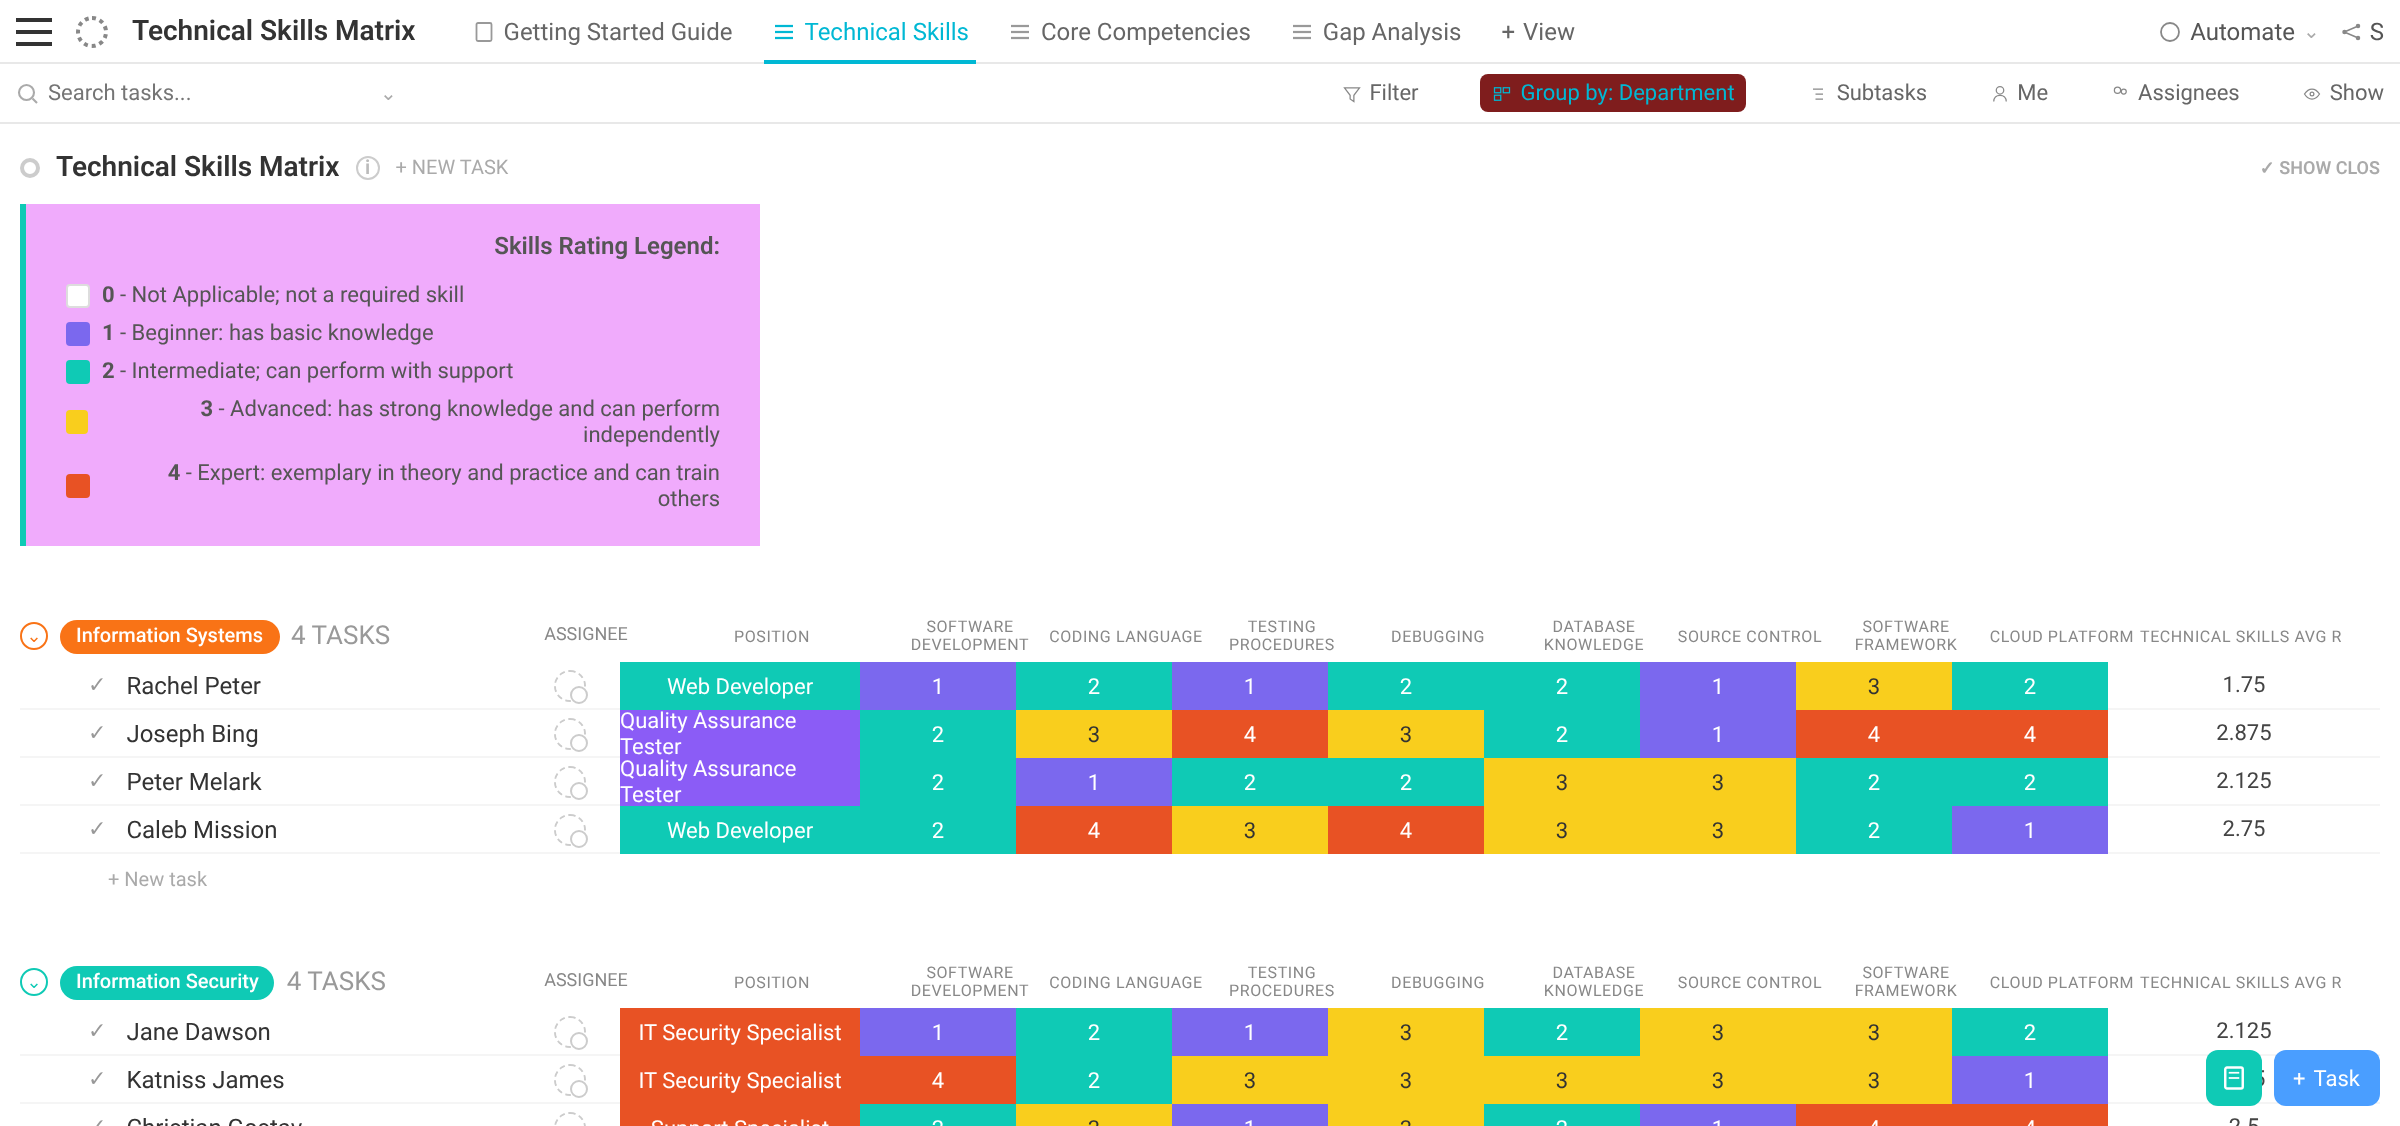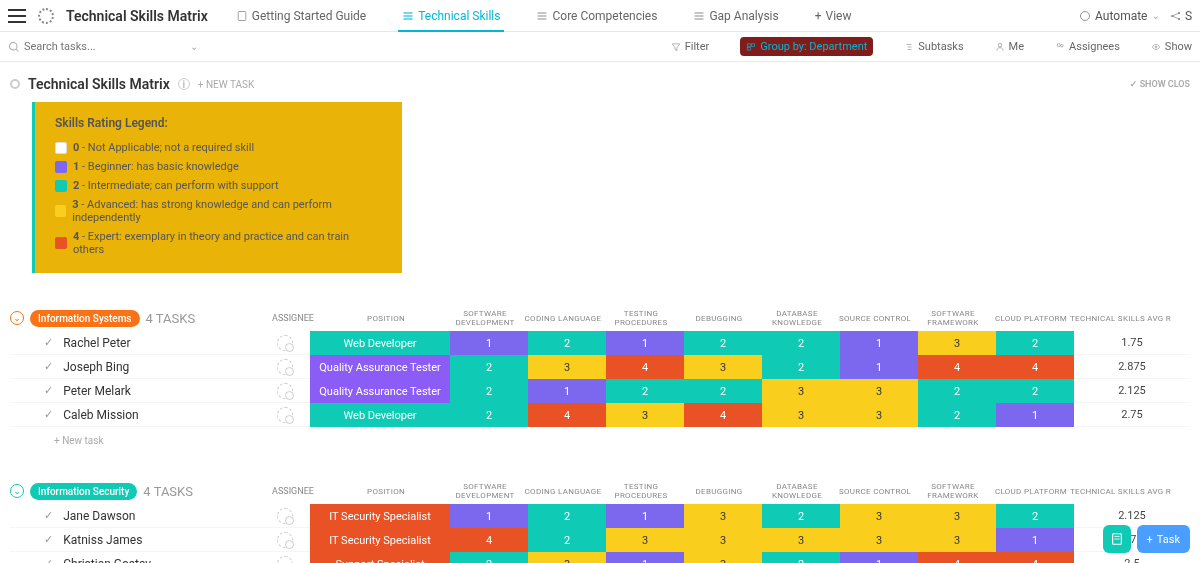--- a/index.html
+++ b/index.html
@@ -2,41 +2,41 @@
 <html><head>
 <meta charset="utf-8">
 <style>
 * { box-sizing: border-box; margin: 0; padding: 0; font-family: -apple-system, BlinkMacSystemFont, "Segoe UI", Roboto, sans-serif; }
 body { background: #fff; font-size: 12px; color: #333; width: 1200px; }
 .topbar { display: flex; align-items: center; height: 32px; border-bottom: 1px solid #e8e8e8; padding: 0 8px; gap: 12px; }
 .menu-icon { width: 18px; height: 14px; display: flex; flex-direction: column; justify-content: space-between; cursor: pointer; }
 .menu-icon span { height: 2px; background: #333; }
 .app-icon { width: 16px; height: 16px; border: 2px dotted #888; border-radius: 50%; }
 .title { font-weight: 600; font-size: 14px; }
-.tabs { display: flex; gap: 36px; margin-left: 16px; font-size: 12px; color: #666; text-align: right; }
+.tabs { display: flex; gap: 20px; margin-left: 16px; font-size: 12px; color: #666; text-align: right; }
 .tab { display: flex; align-items: center; gap: 4px; cursor: pointer; padding: 8px 0; position: relative; }
 .tab.active { color: #00b8d4; }
 .tab.active::after { content:""; position: absolute; bottom: -1px; left: -4px; right: -4px; height: 2px; background: #00b8d4; }
 .tab.view { color: #666; }
 .tabicon { width: 12px; height: 12px; }
 .topright { margin-left: auto; display: flex; align-items: center; gap: 10px; font-size: 12px; color: #555; }
 .searchbar { display: flex; align-items: center; height: 30px; padding: 0 8px; border-bottom: 1px solid #e8e8e8; color: #999; font-size: 11px; gap: 6px; }
 .search-input-wrap { display: flex; align-items: center; gap: 4px; }
 .search-input-wrap input { border: none; outline: none; font-size: 11px; width: 100px; color: #999; }
 .chev { font-size: 10px; color: #aaa; margin-left: 60px; }
 .toolbar { margin-left: auto; display: flex; gap: 31px; align-items: center; }
 .toolbar .tool { display: flex; align-items: center; gap: 4px; cursor: pointer; color: #666; font-size: 11px; }
 .tool.active { background: #7f1d1d; color: #00b8d4; padding: 3px 6px; border-radius: 4px; }
 .main { padding: 10px 10px 0 10px; }
 .listhdr { display: flex; align-items: center; gap: 8px; font-size: 14px; font-weight: 600; padding: 4px 0 10px 0; }
 .listhdr .bullet { width: 10px; height: 10px; border: 2px solid #ccc; border-radius: 50%; }
 .listhdr .qm { color: #bbb; font-size: 10px; border: 1px solid #ccc; border-radius: 50%; width: 12px; height: 12px; display: flex; align-items: center; justify-content: center; }
 .listhdr .newtask { color: #aaa; font-size: 10px; font-weight: 400; }
 .listhdr .close { margin-left: auto; font-size: 9px; color: #aaa; }
-.legend { margin-left: 22px; border-left: 3px solid #0fcab5; background: #eab308; padding: 14px 20px; width: 370px; font-size: 11px; color: #555; }
+.legend { border-left: 3px solid #0fcab5; background: #f0abfc; padding: 14px 20px; width: 370px; font-size: 11px; color: #555; text-align: right; }
 .legend .lt { font-weight: 600; margin-bottom: 8px; font-size: 12px; }
 .legend .li { display: flex; align-items: center; gap: 6px; padding: 3px 0; }
 .swatch { width: 12px; height: 12px; border-radius: 2px; }
 .section { margin-top: 36px; }
 .sechdr { display: flex; align-items: center; gap: 8px; font-size: 9px; color: #888; padding-bottom: 4px; }
 .secbadge-wrap { display: flex; align-items: center; gap: 6px; }
 .chevcircle { width: 14px; height: 14px; border: 1.5px solid; border-radius: 50%; display: flex; align-items: center; justify-content: center; font-size: 9px; }
 .secbadge { color: #fff; font-size: 10px; padding: 3px 8px; border-radius: 10px; font-weight: 500; text-align: center; }
 .taskcount { font-size: 13px; color: #999; }
 .colhdrs { display: flex; align-items: center; font-size: 8px; color: #888; text-transform: uppercase; letter-spacing: 0.3px; }
@@ -44,21 +44,21 @@
 .lefthdr { width: 250px; }
 .scorecol-h { width: 78px; text-align: center; }
 .poscol-h { width: 120px; text-align: center; }
 .avg-h { flex: 1; text-align: center; min-width: 70px; }
 .row { display: flex; align-items: stretch; height: 24px; background: #fff; }
 .rowleft { display: flex; align-items: center; width: 250px; gap: 10px; padding-left: 34px; font-size: 12px; color: #333; border-bottom: 1px solid #f5f5f5; }
 .check { color: #999; font-size: 11px; }
 .assigncol { width: 50px; display: flex; align-items: center; justify-content: center; border-bottom: 1px solid #f5f5f5; }
 .avatar-p { width: 16px; height: 16px; border: 1px dashed #ccc; border-radius: 50%; position: relative; }
 .avatar-p::after { content: ""; position: absolute; right: -2px; bottom: -2px; width: 7px; height: 7px; background: #fff; border: 1px solid #ccc; border-radius: 50%; }
-.poscell { width: 140px; display: flex; align-items: center; justify-content: center; color: #fff; font-size: 11px; }
+.poscell { width: 120px; display: flex; align-items: center; justify-content: center; color: #fff; font-size: 11px; }
 .scorecell { width: 78px; display: flex; align-items: center; justify-content: center; color: #fff; font-size: 11px; }
 .avgcell { flex: 1; display: flex; align-items: center; justify-content: center; font-size: 11px; color: #444; border-bottom: 1px solid #f5f5f5; min-width: 70px; }
 .newtaskrow { padding: 8px 0 0 44px; font-size: 10px; color: #aaa; cursor: pointer; }
 .position-teal { background: #0fcab5; }
 .position-magenta { background: #8b5cf6; }
 .position-orange { background: #e85224; }
 .score-1 { background: #7b68ee; }
 .score-2 { background: #0fcab5; }
 .score-3 { background: #f9ce1d; color: #333; }
 .score-4 { background: #e85224; }

